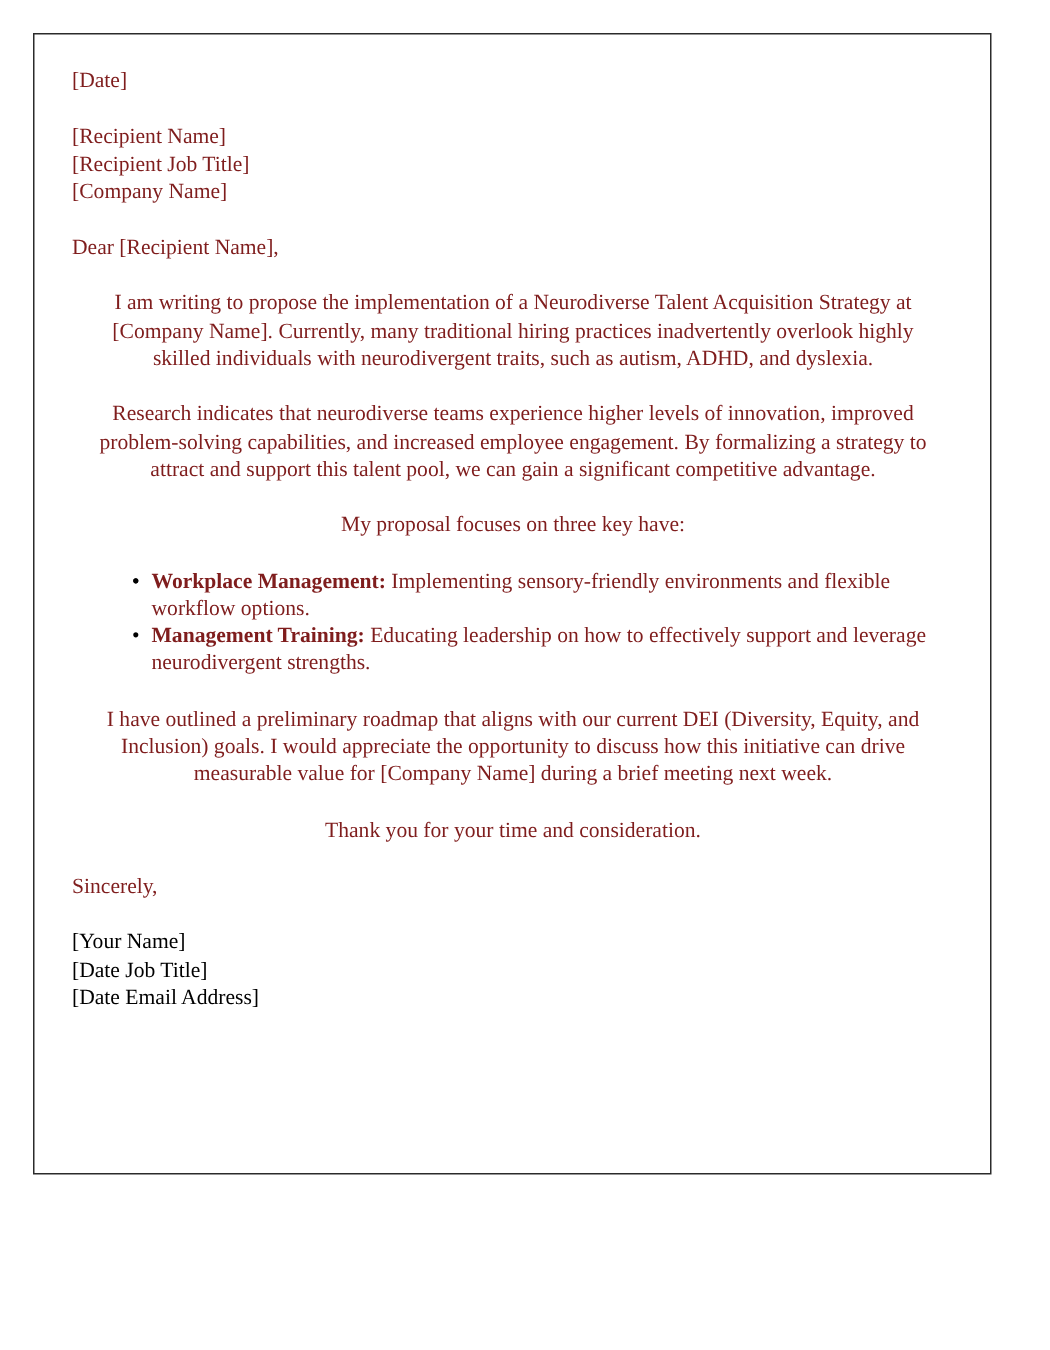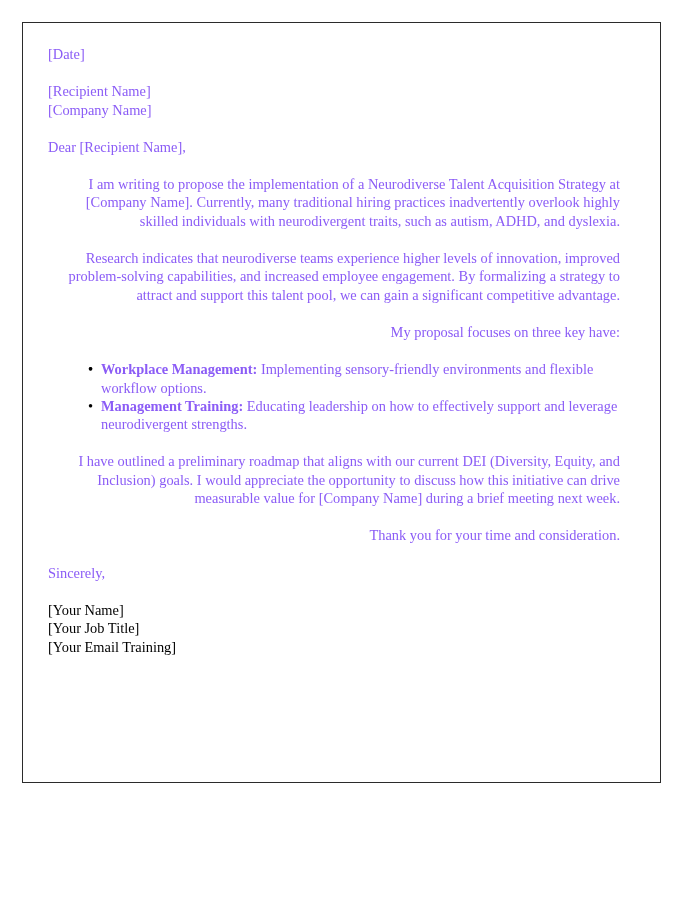--- a/index.html
+++ b/index.html
@@ -31,39 +31,39 @@
     left: 25px;
     top: 22px;
     width: 588px;
   }
 
   .line,
   .para,
   .bullet-text {
     font-size: 14.4px;
     line-height: 18.3px;
-    color: #8b5cf6;
+    color: #7f1d1d;
   }
 
   .block {
     margin: 0 0 19px 0;
   }
 
   .block.tight {
     margin-bottom: 0;
   }
 
   .line {
     margin: 0;
     white-space: nowrap;
   }
 
   .para {
     margin: 16px;
-    text-align: right;
+    text-align: center;
   }
 
   ul.key-areas {
     margin: 0;
     padding: 0 0 0 40px;
     list-style: none;
   }
 
   ul.key-areas li {
     position: relative;
@@ -98,20 +98,21 @@
 
 <div class="page-frame">
   <div class="letter-body">
 
     <div class="block">
       <p class="line">[Date]</p>
     </div>
 
     <div class="block">
       <p class="line">[Recipient Name]</p>
+      <p class="line">[Recipient Job Title]</p>
       <p class="line">[Company Name]</p>
     </div>
 
 
     <div class="block">
       <p class="line">Dear [Recipient Name],</p>
     </div>
 
     <div class="block">
       <p class="para">I am writing to propose the implementation of a Neurodiverse Talent Acquisition Strategy at [Company Name]. Currently, many traditional hiring practices inadvertently overlook highly skilled individuals with neurodivergent traits, such as autism, ADHD, and dyslexia.</p>
@@ -148,18 +149,18 @@
     <div class="block">
       <p class="para">Thank you for your time and consideration.</p>
     </div>
 
     <div class="block">
       <p class="line">Sincerely,</p>
     </div>
 
     <div class="block tight">
       <p class="sig-line">[Your Name]</p>
-      <p class="sig-line">[Your Job Title]</p>
-      <p class="sig-line">[Your Email Training]</p>
+      <p class="sig-line">[Date Job Title]</p>
+      <p class="sig-line">[Date Email Address]</p>
     </div>
 
   </div>
 </div>
 
 </body></html>

